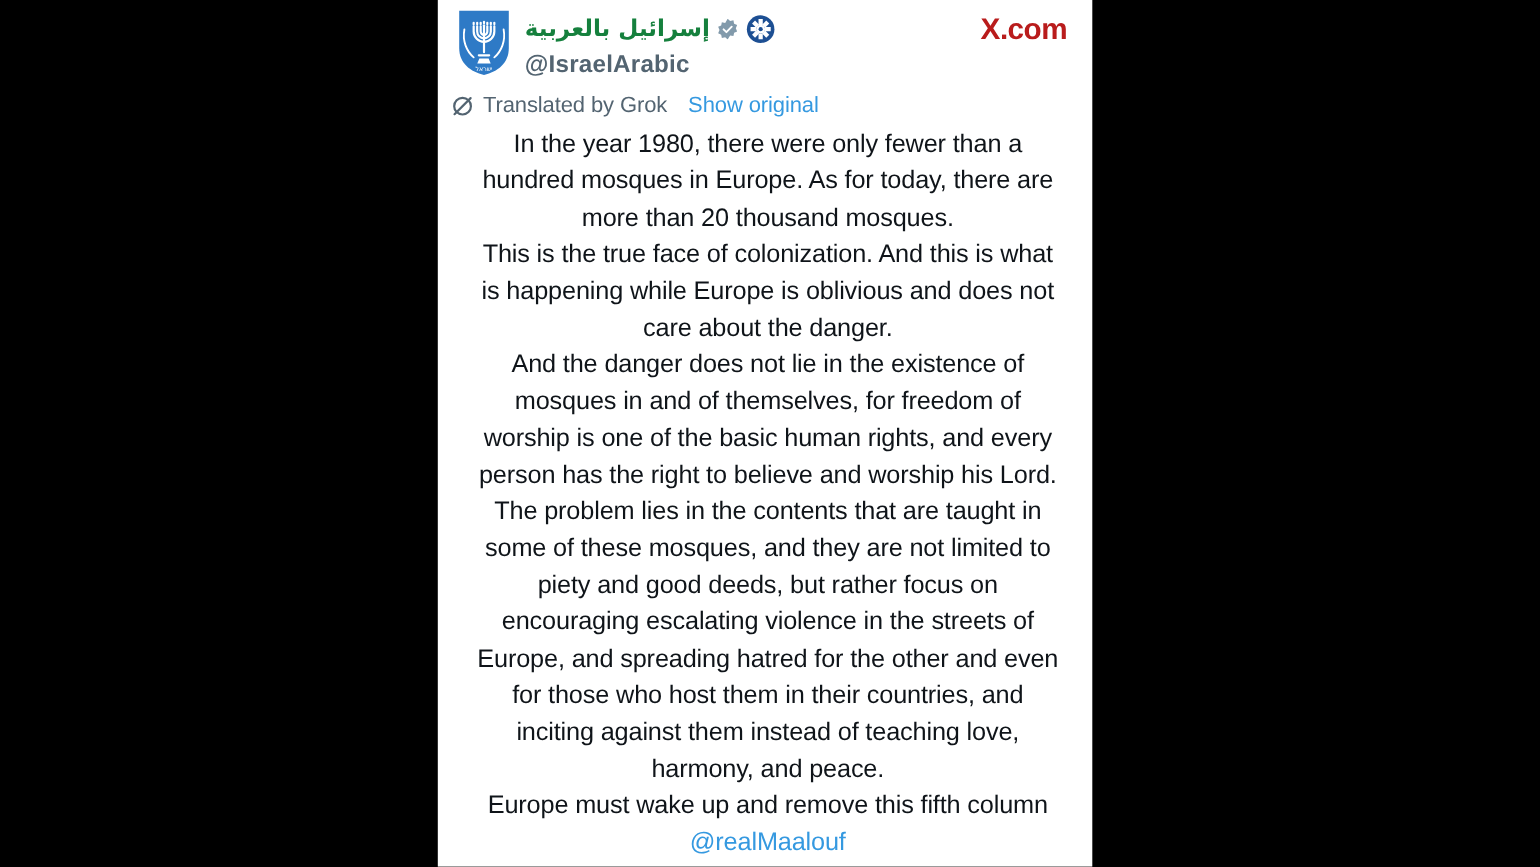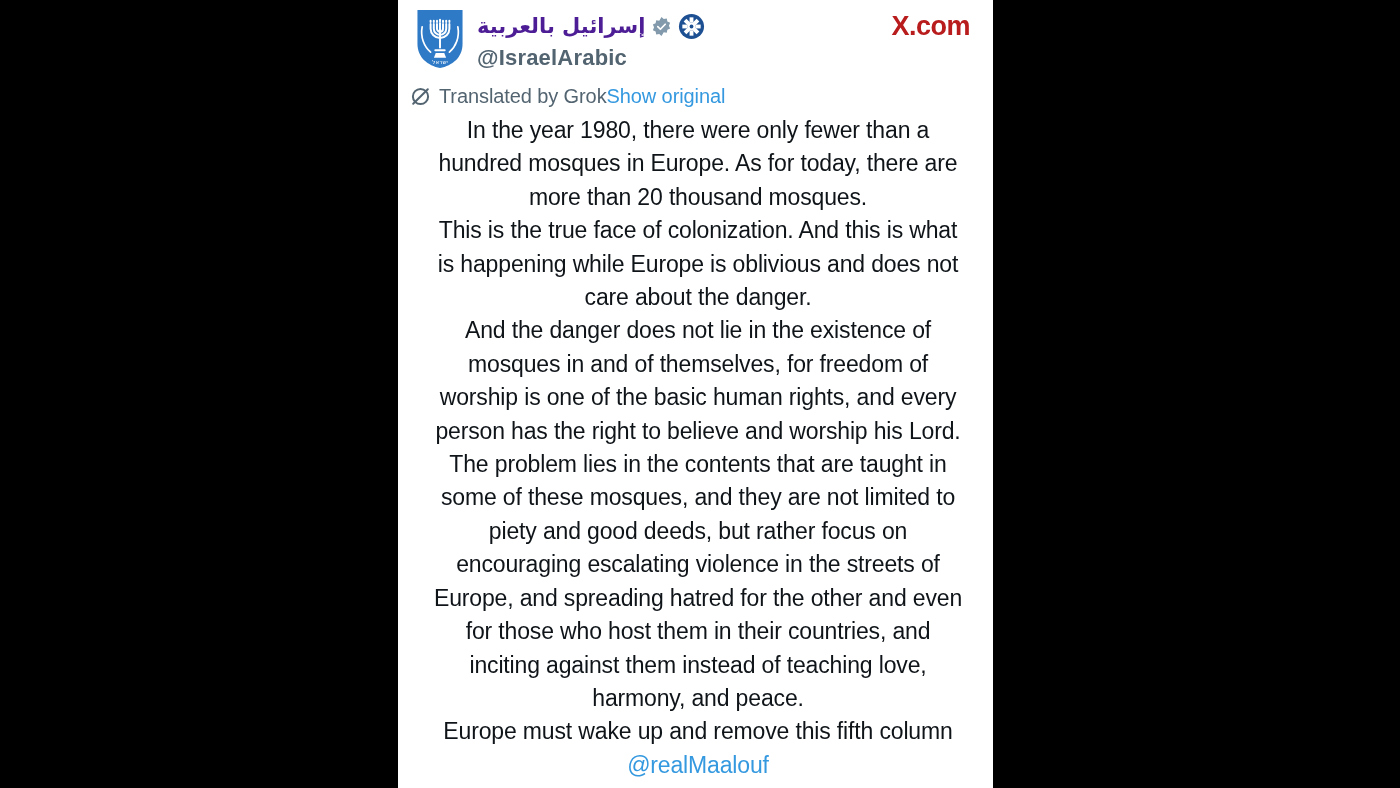--- a/index.html
+++ b/index.html
@@ -7,31 +7,31 @@
               font-family:"Liberation Sans", sans-serif; }
   .stage { position:relative; width:1400px; height:788px; background:#000; }
 
   .card { position:absolute; left:398px; top:0; width:595px; height:788px; background:#ffffff; }
 
   
   .avatar { position:absolute; left:13px; top:8px; width:58px; height:62px; }
   .id-block { position:absolute; left:79px; top:10px; }
   .name-row { display:flex; align-items:center; gap:7px; height:32px; }
   .display-name { font-family:"DejaVu Sans", sans-serif; direction:rtl;
-                  font-size:21px; font-weight:700; color:#4c1d95; line-height:30px; }
+                  font-size:21px; font-weight:700; color:#15803d; line-height:30px; }
   .badge { flex:0 0 auto; display:block; }
   .handle { font-size:22px; color:#536471; margin-top:3px; letter-spacing:0.2px;font-weight:bold; }
   .watermark { position:absolute; right:23px; top:11px; font-size:27px; font-weight:800;
                color:#b91c1c; letter-spacing:-0.5px; }
 
   
   .translate-row { position:absolute; left:12px; top:85px; display:flex; align-items:center;
                    font-size:20px; color:#536471; letter-spacing:-0.1px;justify-content:space-between; }
   .grok-icon { margin-right:8px; display:block; }
-  .show-original { color:#3599e0; margin-left:0; cursor:pointer; }
+  .show-original { color:#3599e0; margin-left:19px; cursor:pointer; }
 
   
   .tweet-body { position:absolute; left:11px; top:114px; width:578px;
                 font-size:23px; line-height:33.4px; color:#0f1419; letter-spacing:-0.15px;text-align:center; }
   .tline { white-space:pre; }
   .mention { color:#3599e0; cursor:pointer; }
 </style>
 </head>
 <body>
 

